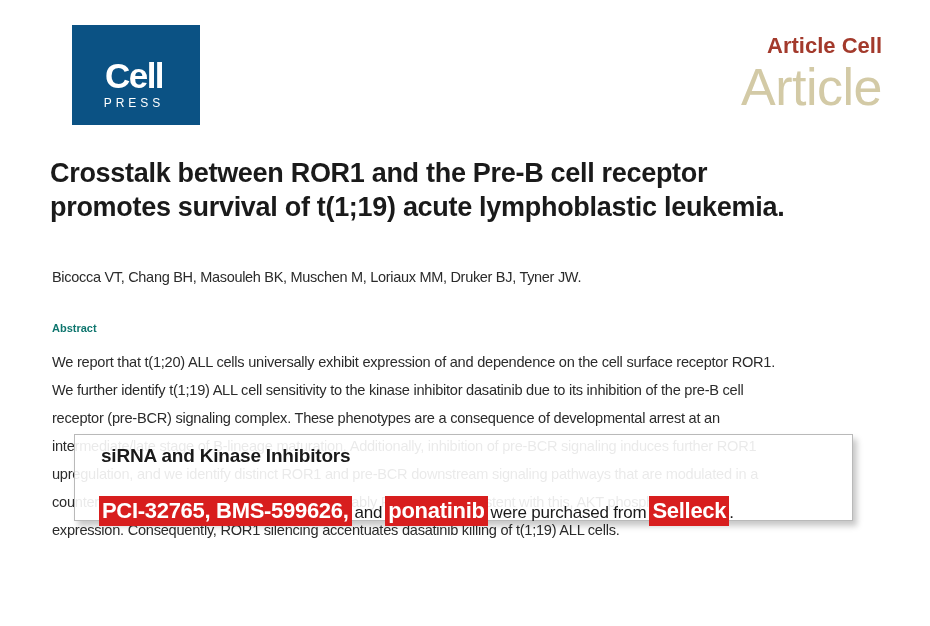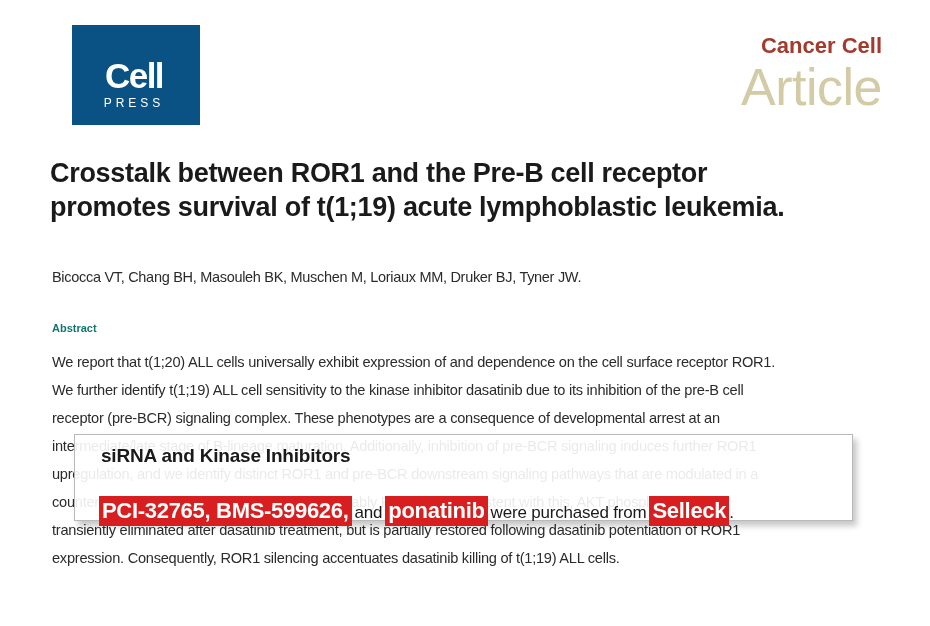--- a/index.html
+++ b/index.html
@@ -195,40 +195,39 @@
 <div class="page">
 
   <div class="header">
 
     <div class="cellpress-logo">
       <div class="cell-word">Cell</div>
       <div class="press-word">PRESS</div>
     </div>
 
     <div class="journal-block">
-      <div class="journal-name">Cancer Cell</div>
+      <div class="journal-name">Article Cell</div>
       <div class="journal-type">Article</div>
     </div>
 
   </div>
 
   <h1 class="article-title">Crosstalk between ROR1 and the Pre-B cell receptor promotes survival of t(1;19) acute lymphoblastic leukemia.</h1>
 
   <div class="article-authors">Bicocca VT, Chang BH, Masouleh BK, Muschen M, Loriaux MM, Druker BJ, Tyner JW.</div>
 
   <div class="abstract-heading">Abstract</div>
 
   <div class="abstract-body">
     <p>We report that t(1;20) ALL cells universally exhibit expression of and dependence on the cell surface receptor ROR1.</p>
     <p>We further identify t(1;19) ALL cell sensitivity to the kinase inhibitor dasatinib due to its inhibition of the pre-B cell</p>
     <p>receptor (pre-BCR) signaling complex. These phenotypes are a consequence of developmental arrest at an</p>
     <p>intermediate/late stage of B-lineage maturation. Additionally, inhibition of pre-BCR signaling induces further ROR1</p>
     <p>upregulation, and we identify distinct ROR1 and pre-BCR downstream signaling pathways that are modulated in a</p>
     <p>counterbalancing manner by dasatinib, most notably PI3K/AKT. Consistent with this, AKT phosphorylation is</p>
-    <p>transiently eliminated after dasatinib treatment, but is partially restored following dasatinib potentiation of ROR1</p>
     <p>expression. Consequently, ROR1 silencing accentuates dasatinib killing of t(1;19) ALL cells.</p>
   </div>
 
   <div class="overlay-panel">
     <div class="overlay-title">siRNA and Kinase Inhibitors</div>
     <div class="overlay-sentence">
       <span class="hl">PCI-32765, BMS-599626,</span><span class="plain">and</span><span class="hl">ponatinib</span><span class="plain">were purchased from</span><span class="hl">Selleck</span><span class="trail">.</span>
     </div>
   </div>
 

